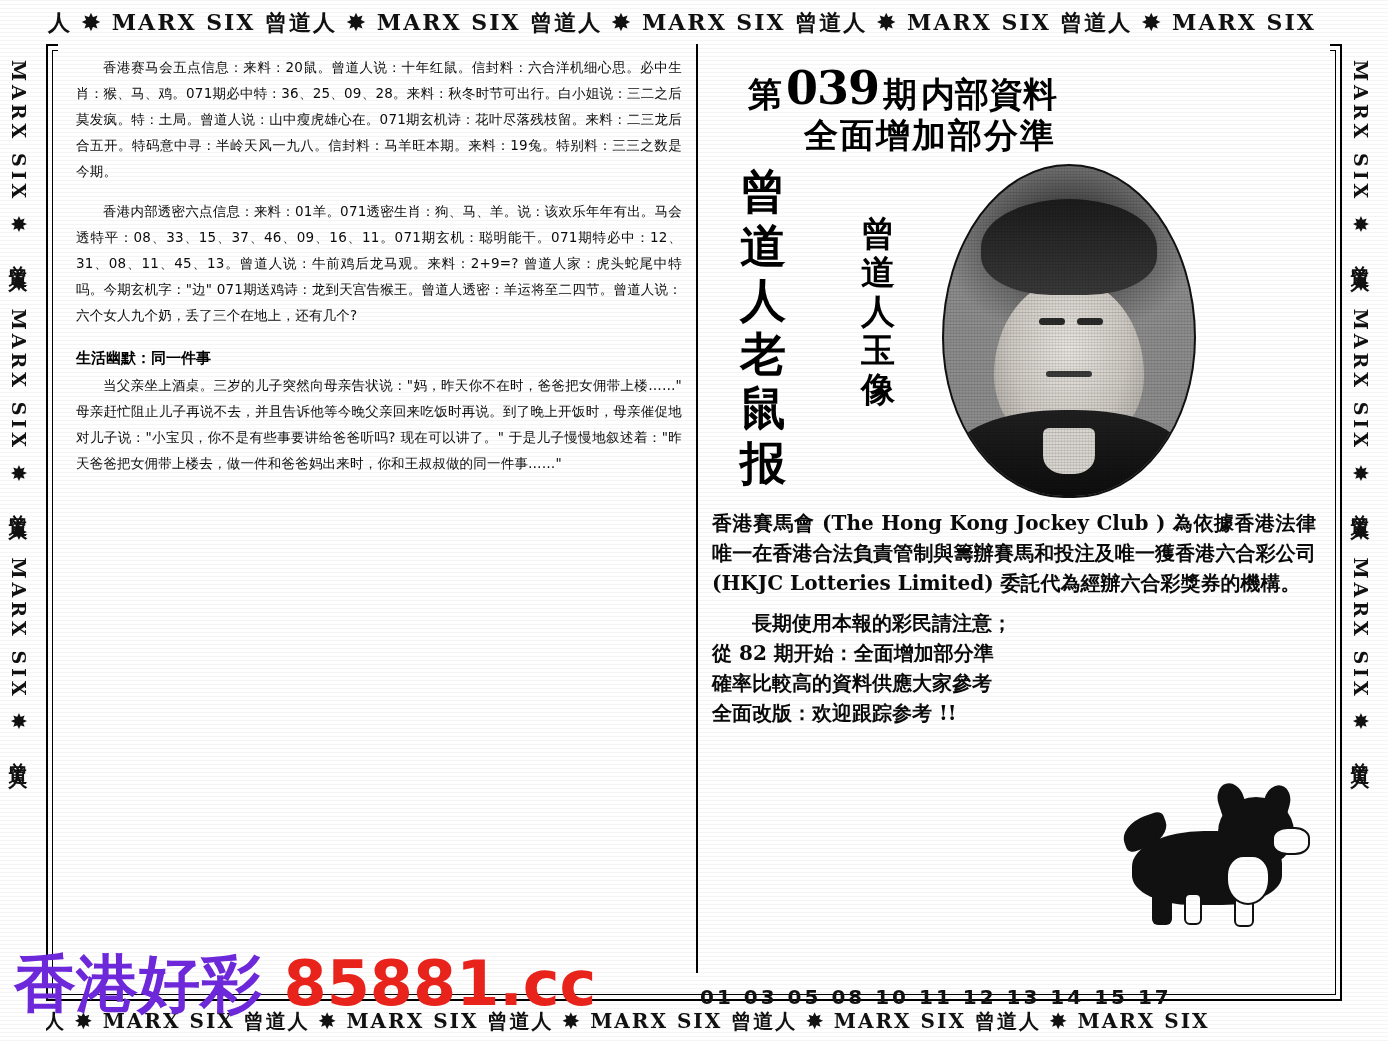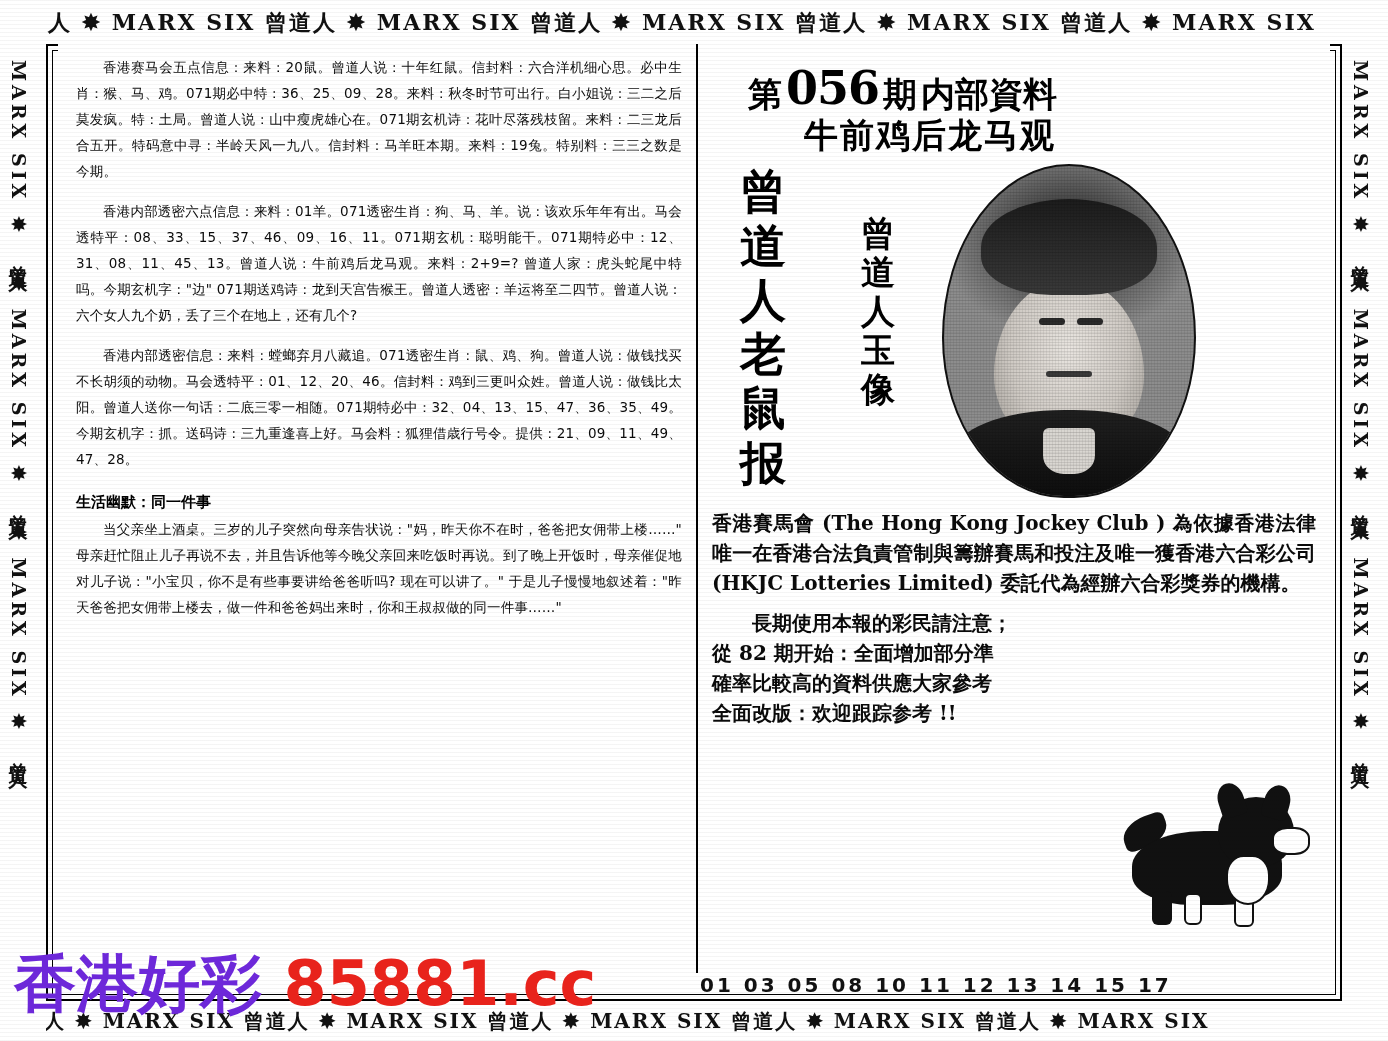--- a/index.html
+++ b/index.html
@@ -109,21 +109,21 @@
              border-radius:60% 60% 20% 20%;background:#111;transform:rotate(16deg);}
   .dog .chest{position:absolute;left:104px;top:72px;width:44px;height:50px;
              border-radius:40% 40% 50% 50%;background:#fff;border:2px solid #111;box-sizing:border-box;}
   .dog .legA{position:absolute;left:30px;top:108px;width:20px;height:34px;background:#111;border-radius:6px;}
   .dog .legB{position:absolute;left:62px;top:110px;width:18px;height:32px;background:#fff;border:2px solid #111;box-sizing:border-box;border-radius:6px;}
   .dog .legC{position:absolute;left:112px;top:110px;width:20px;height:34px;background:#fff;border:2px solid #111;box-sizing:border-box;border-radius:6px;}
   .dog .tail{position:absolute;left:0px;top:34px;width:46px;height:30px;
              border-radius:60% 20% 60% 20%;background:#111;transform:rotate(-20deg);}
 
   
-  .num-strip{position:absolute;left:700px;bottom:44px;font-family:"DejaVu Sans","Liberation Sans",sans-serif;
+  .num-strip{position:absolute;left:700px;bottom:32px;font-family:"DejaVu Sans","Liberation Sans",sans-serif;
              font-size:20px;font-weight:bold;letter-spacing:3px;color:#111;}
   .watermark{position:absolute;left:14px;bottom:26px;z-index:40;
              font-family:"DejaVu Sans","Liberation Sans",sans-serif;
              font-weight:bold;font-size:62px;line-height:1;white-space:nowrap;}
   .wm-red{color:#6d28d9;}
   .wm-num{color:#e8231c;}
 
   
   .scan{position:absolute;inset:0;pointer-events:none;opacity:.07;
         background-image:repeating-linear-gradient(0deg,rgba(0,0,0,.6) 0 1px,transparent 1px 4px);}
@@ -144,36 +144,35 @@
   </div>
 
   <div class="bandinner"></div>
   <div class="bandinner2"></div>
 
   <div class="content">
 
     <div class="left-col">
       <p class="para">香港赛马会五点信息：来料：20鼠。曾道人说：十年红鼠。信封料：六合洋机细心思。必中生肖：猴、马、鸡。071期必中特：36、25、09、28。来料：秋冬时节可出行。白小姐说：三二之后莫发疯。特：土局。曾道人说：山中瘦虎雄心在。071期玄机诗：花叶尽落残枝留。来料：二三龙后合五开。特码意中寻：半岭天风一九八。信封料：马羊旺本期。来料：19兔。特别料：三三之数是今期。</p>
       <p class="para">香港内部透密六点信息：来料：01羊。071透密生肖：狗、马、羊。说：该欢乐年年有出。马会透特平：08、33、15、37、46、09、16、11。071期玄机：聪明能干。071期特必中：12、31、08、11、45、13。曾道人说：牛前鸡后龙马观。来料：2+9=? 曾道人家：虎头蛇尾中特吗。今期玄机字："边" 071期送鸡诗：龙到天宫告猴王。曾道人透密：羊运将至二四节。曾道人说：六个女人九个奶，丢了三个在地上，还有几个?</p>
-      <p class="para tight">香港内部透密信息：来料：螳螂弃月八藏追。071透密生肖：鼠、鸡、狗。曾道人说：做钱找买不长胡须的动物。马会透特平：01、12、20、46。信封料：鸡到三更叫众姓。曾道人说：做钱比太阳。曾道人送你一句话：二底三零一相随。071期特必中：32、04、13、15、47、36、35、49。今期玄机字：抓。送码诗：三九重逢喜上好。马会料：狐狸借歳行号令。提供：21、09、11、49、47、28。</p>
 
       <div class="joke-title">生活幽默：同一件事</div>
       <p class="para">当父亲坐上酒桌。三岁的儿子突然向母亲告状说："妈，昨天你不在时，爸爸把女佣带上楼……" 母亲赶忙阻止儿子再说不去，并且告诉他等今晚父亲回来吃饭时再说。到了晚上开饭时，母亲催促地对儿子说："小宝贝，你不是有些事要讲给爸爸听吗? 现在可以讲了。" 于是儿子慢慢地叙述着："昨天爸爸把女佣带上楼去，做一件和爸爸妈出来时，你和王叔叔做的同一件事……"</p>
     </div>
 
     <div class="right-col">
 
       <div class="issue-line">
         <span class="issue-q">第</span>
-        <span class="issue-num">056</span>
+        <span class="issue-num">039</span>
         <span class="issue-q">期</span>
         <span class="issue-tail">内部資料</span>
       </div>
 
-      <div class="zodiac-row">牛前鸡后龙马观</div>
+      <div class="zodiac-row">全面增加部分準</div>
 
       <div class="right-main">
 
         <div class="vertical-title">
           <span>曾</span>
           <span>道</span>
           <span>人</span>
           <span>老</span>
           <span>鼠</span>
           <span>报</span>

